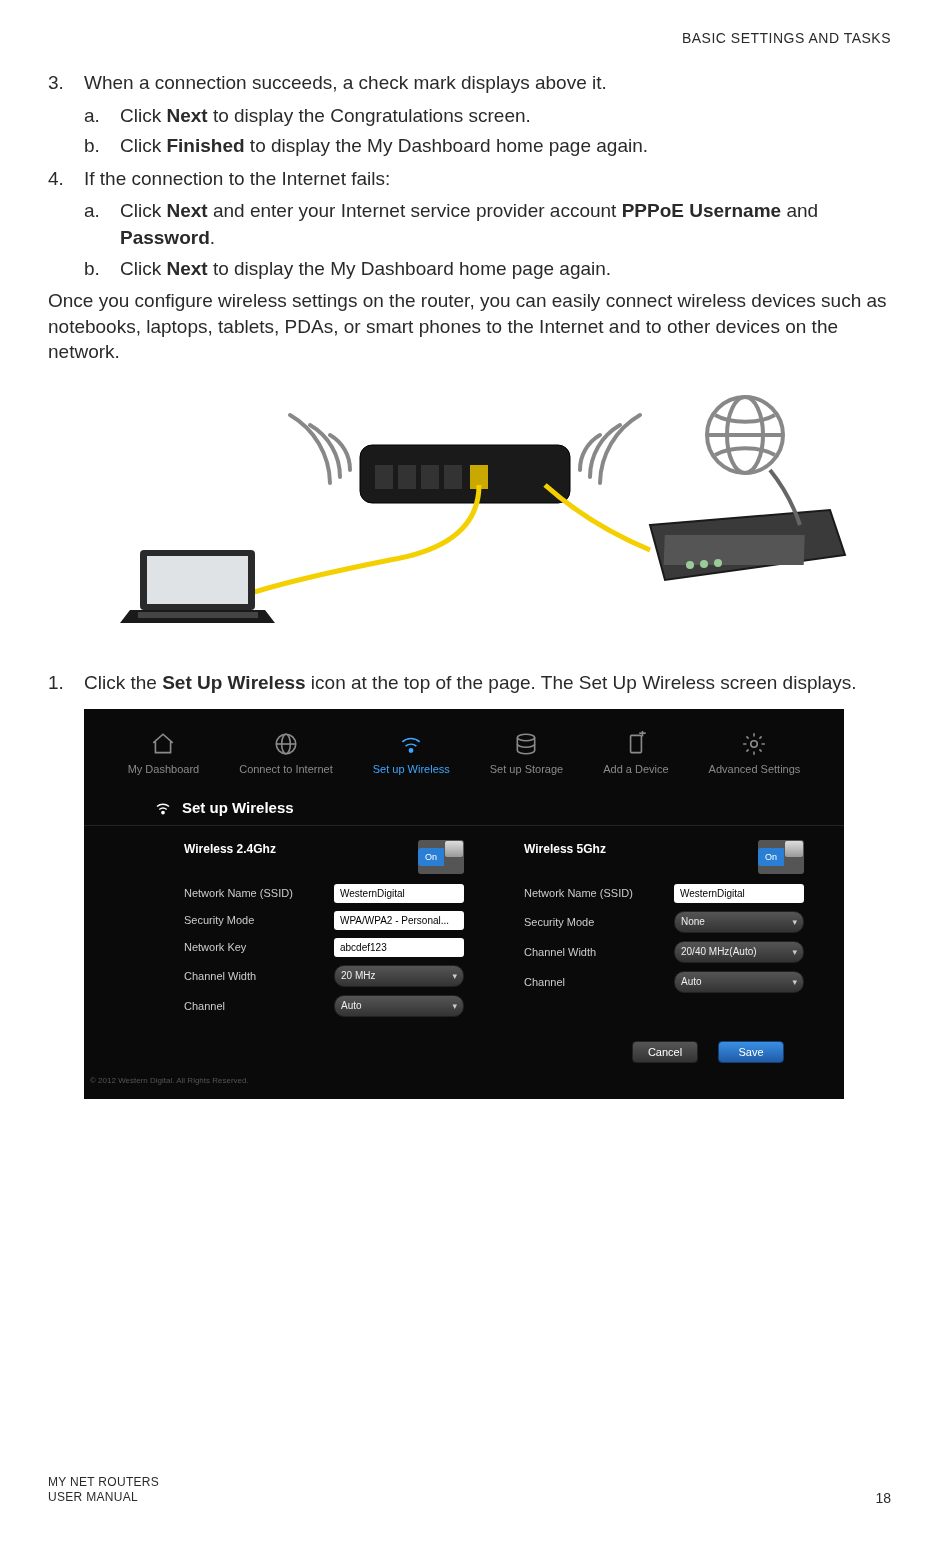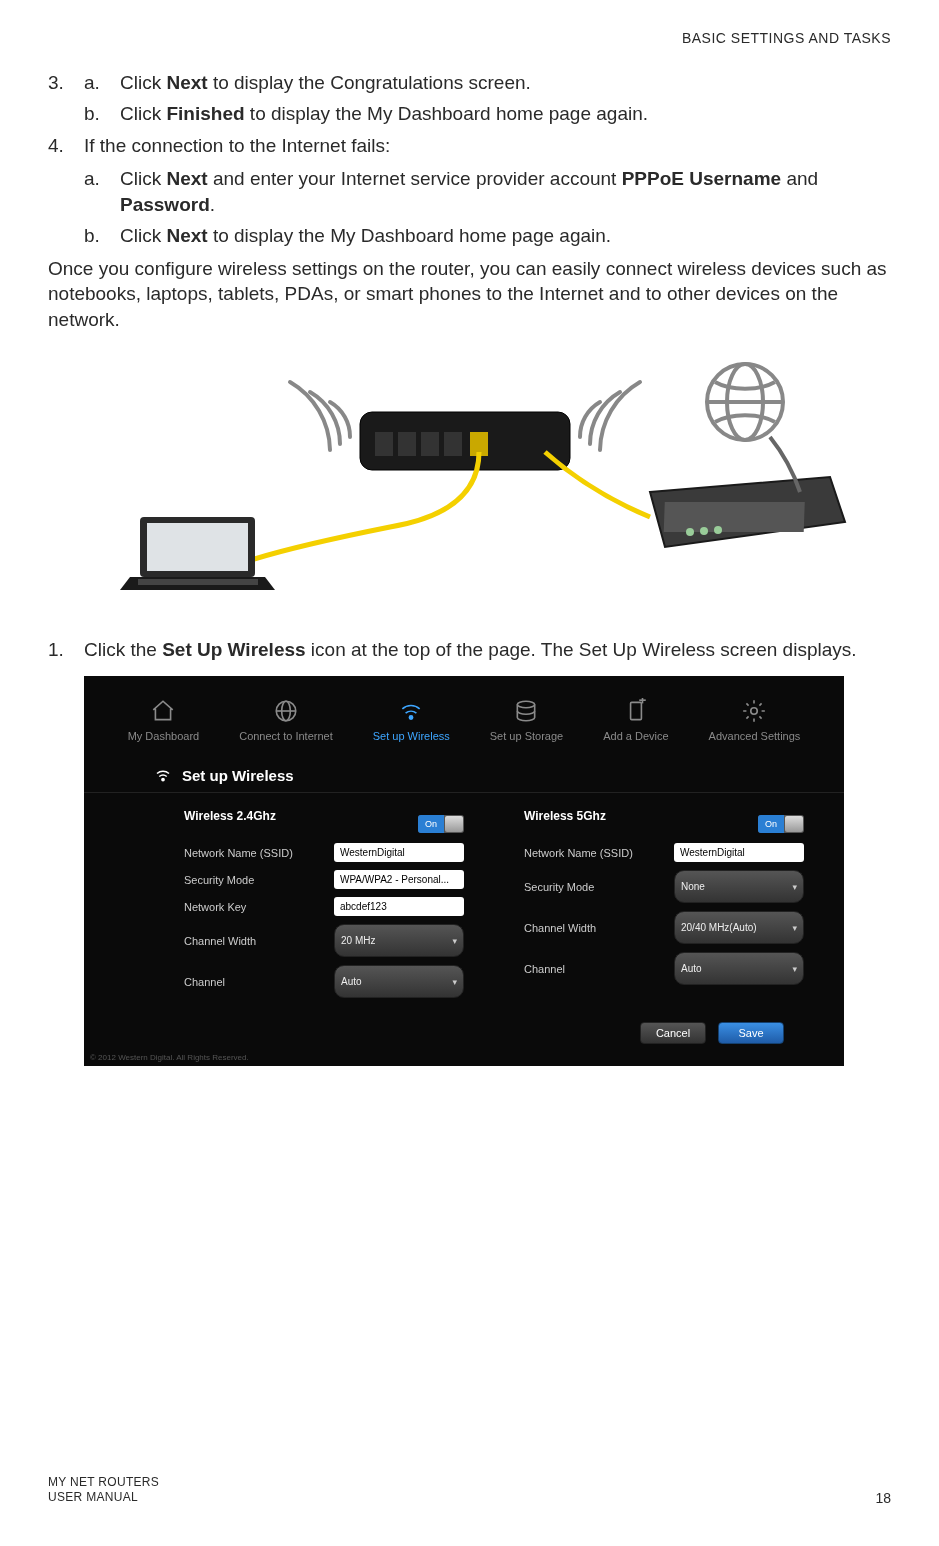--- a/index.html
+++ b/index.html
@@ -134,27 +134,26 @@
     font-weight: 700;
     margin-bottom: 4px;
   }
   .toggle-row {
     display:flex;
     justify-content:flex-end;
     margin-bottom: 10px;
     margin-top: -20px;
   }
   .toggle {
-    width: 46px; height: 18px;
+    width: 46px; height: 34px;
     background: #555;
     border-radius: 3px;
     display:flex;
     align-items:center;
     position:relative;
-    margin-top:8px;
   }
   .toggle .on {
     width: 26px; height: 18px;
     background: #2a7fd4;
     border-radius: 3px 0 0 3px;
     color:#fff;
     font-size:9px;
     display:flex;align-items:center;justify-content:center;
   }
   .toggle .knob {
@@ -179,21 +178,21 @@
     background:#fff;
     color:#000;
     font-size:10px;
     padding: 8px 6px;
     border-radius: 3px;
     display:flex;
     align-items:center;
     overflow:hidden;
   }
   .form-select {
-    width: 130px; height: 33px;
+    width: 130px; height: 22px;
     background: linear-gradient(#555,#333);
     color:#eee;
     font-size:10px;
     padding: 0 6px;
     border-radius: 10px;
     display:flex;
     align-items:center;
     justify-content:space-between;
     border: 1px solid #222;
   }
@@ -205,27 +204,27 @@
     display:flex;
     justify-content:flex-end;
     gap:12px;
     padding: 16px 60px 0 0;
   }
   .btn {
     width: 66px; height: 22px;
     border-radius: 4px;
     font-size:11px;
     color:#fff;
-    display:flex;align-items:center;justify-content:center;
+    display:flex;align-items:center;justify-content:center;margin-left:8px;
   }
   .btn.cancel { background: linear-gradient(#555,#333); border:1px solid #222;}
   .btn.save { background: linear-gradient(#3a8fe4,#1f5ca8); border:1px solid #14406f;}
   .copyright {
     position:absolute;
-    bottom:4px;
+    bottom:14px;
     left:6px;
     color:#555;
     font-size:8px;
   }
   .footer {
     position:absolute;
     bottom: 40px;
     left: 48px;
     font-size: 12px;
     letter-spacing: 0.3px;
@@ -241,20 +240,21 @@
 </head>
 <body>
 
 <div class="header-right">BASIC SETTINGS AND TASKS</div>
 
 <div class="content">
 
   <ol class="ol-main">
     <li>
       <span class="num">3.</span>
+      <span>When a connection succeeds, a check mark displays above it.</span>
       <ol class="ol-sub">
         <li>
           <span class="letter">a.</span>
           <span>Click </span><span class="bold">Next</span><span> to display the Congratulations screen.</span>
         </li>
         <li>
           <span class="letter">b.</span>
           <span>Click </span><span class="bold">Finished</span><span> to display the My Dashboard home page again.</span>
         </li>
       </ol>

